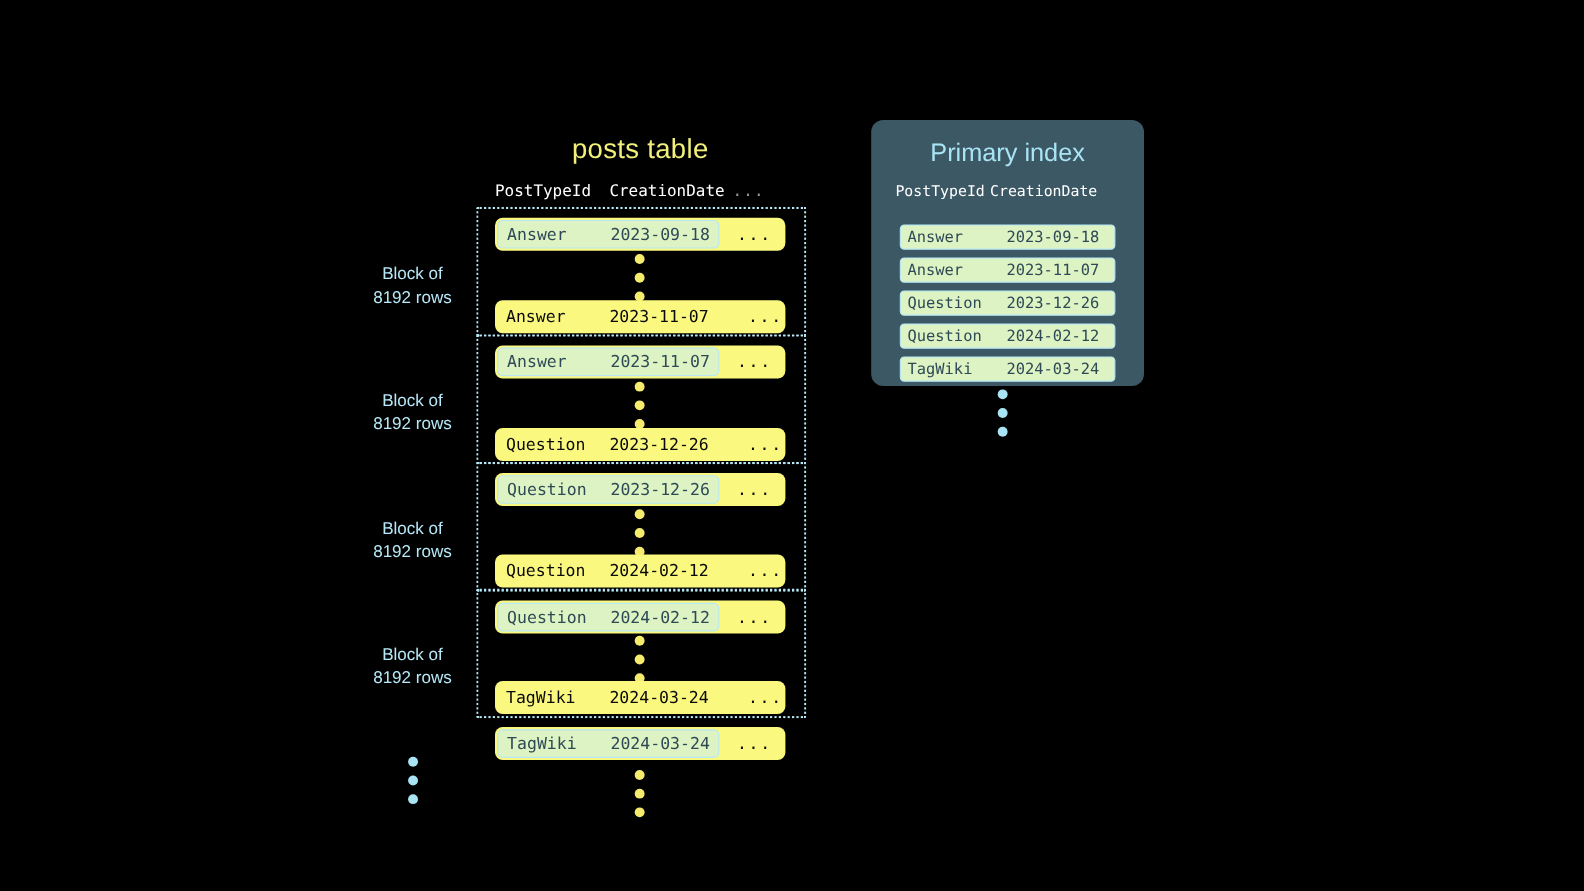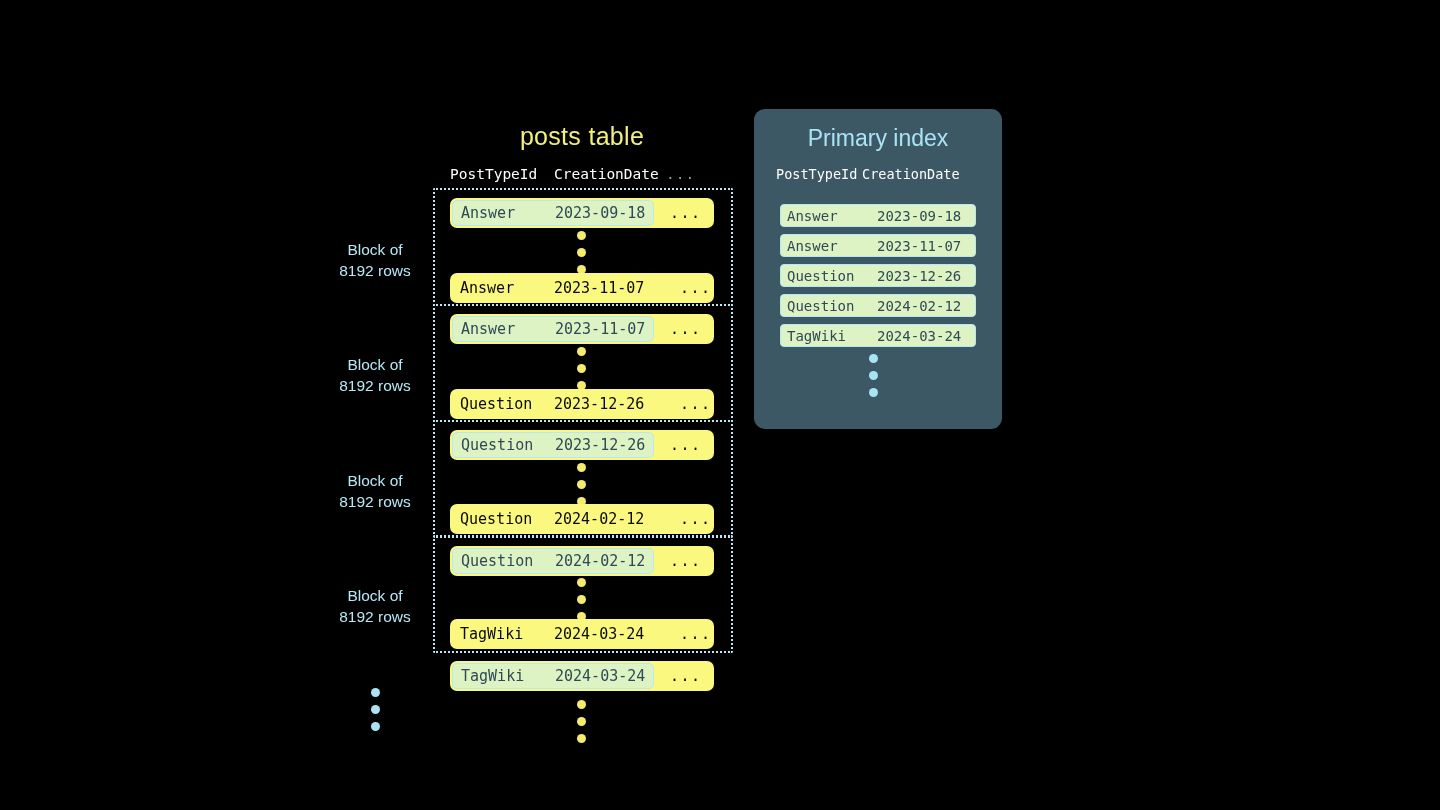--- a/index.html
+++ b/index.html
@@ -116,24 +116,24 @@
     height: 9px;
     border-radius: 50%;
     display: block;
   }
   .dots.yellow .dot { background: #f5ec6e; }
   .dots.blue .dot { background: #a9e4f5; }
 
   
   #primary-index-panel {
     position: absolute;
-    left: 754px;
+    left: 792px;
     top: 109px;
     width: 248px;
-    height: 320px;
+    height: 242px;
     background: #3d5865;
     border-radius: 11px;
   }
   #primary-index-title {
     position: absolute;
     left: 0;
     top: 16px;
     width: 248px;
     text-align: center;
     font-size: 23px;

